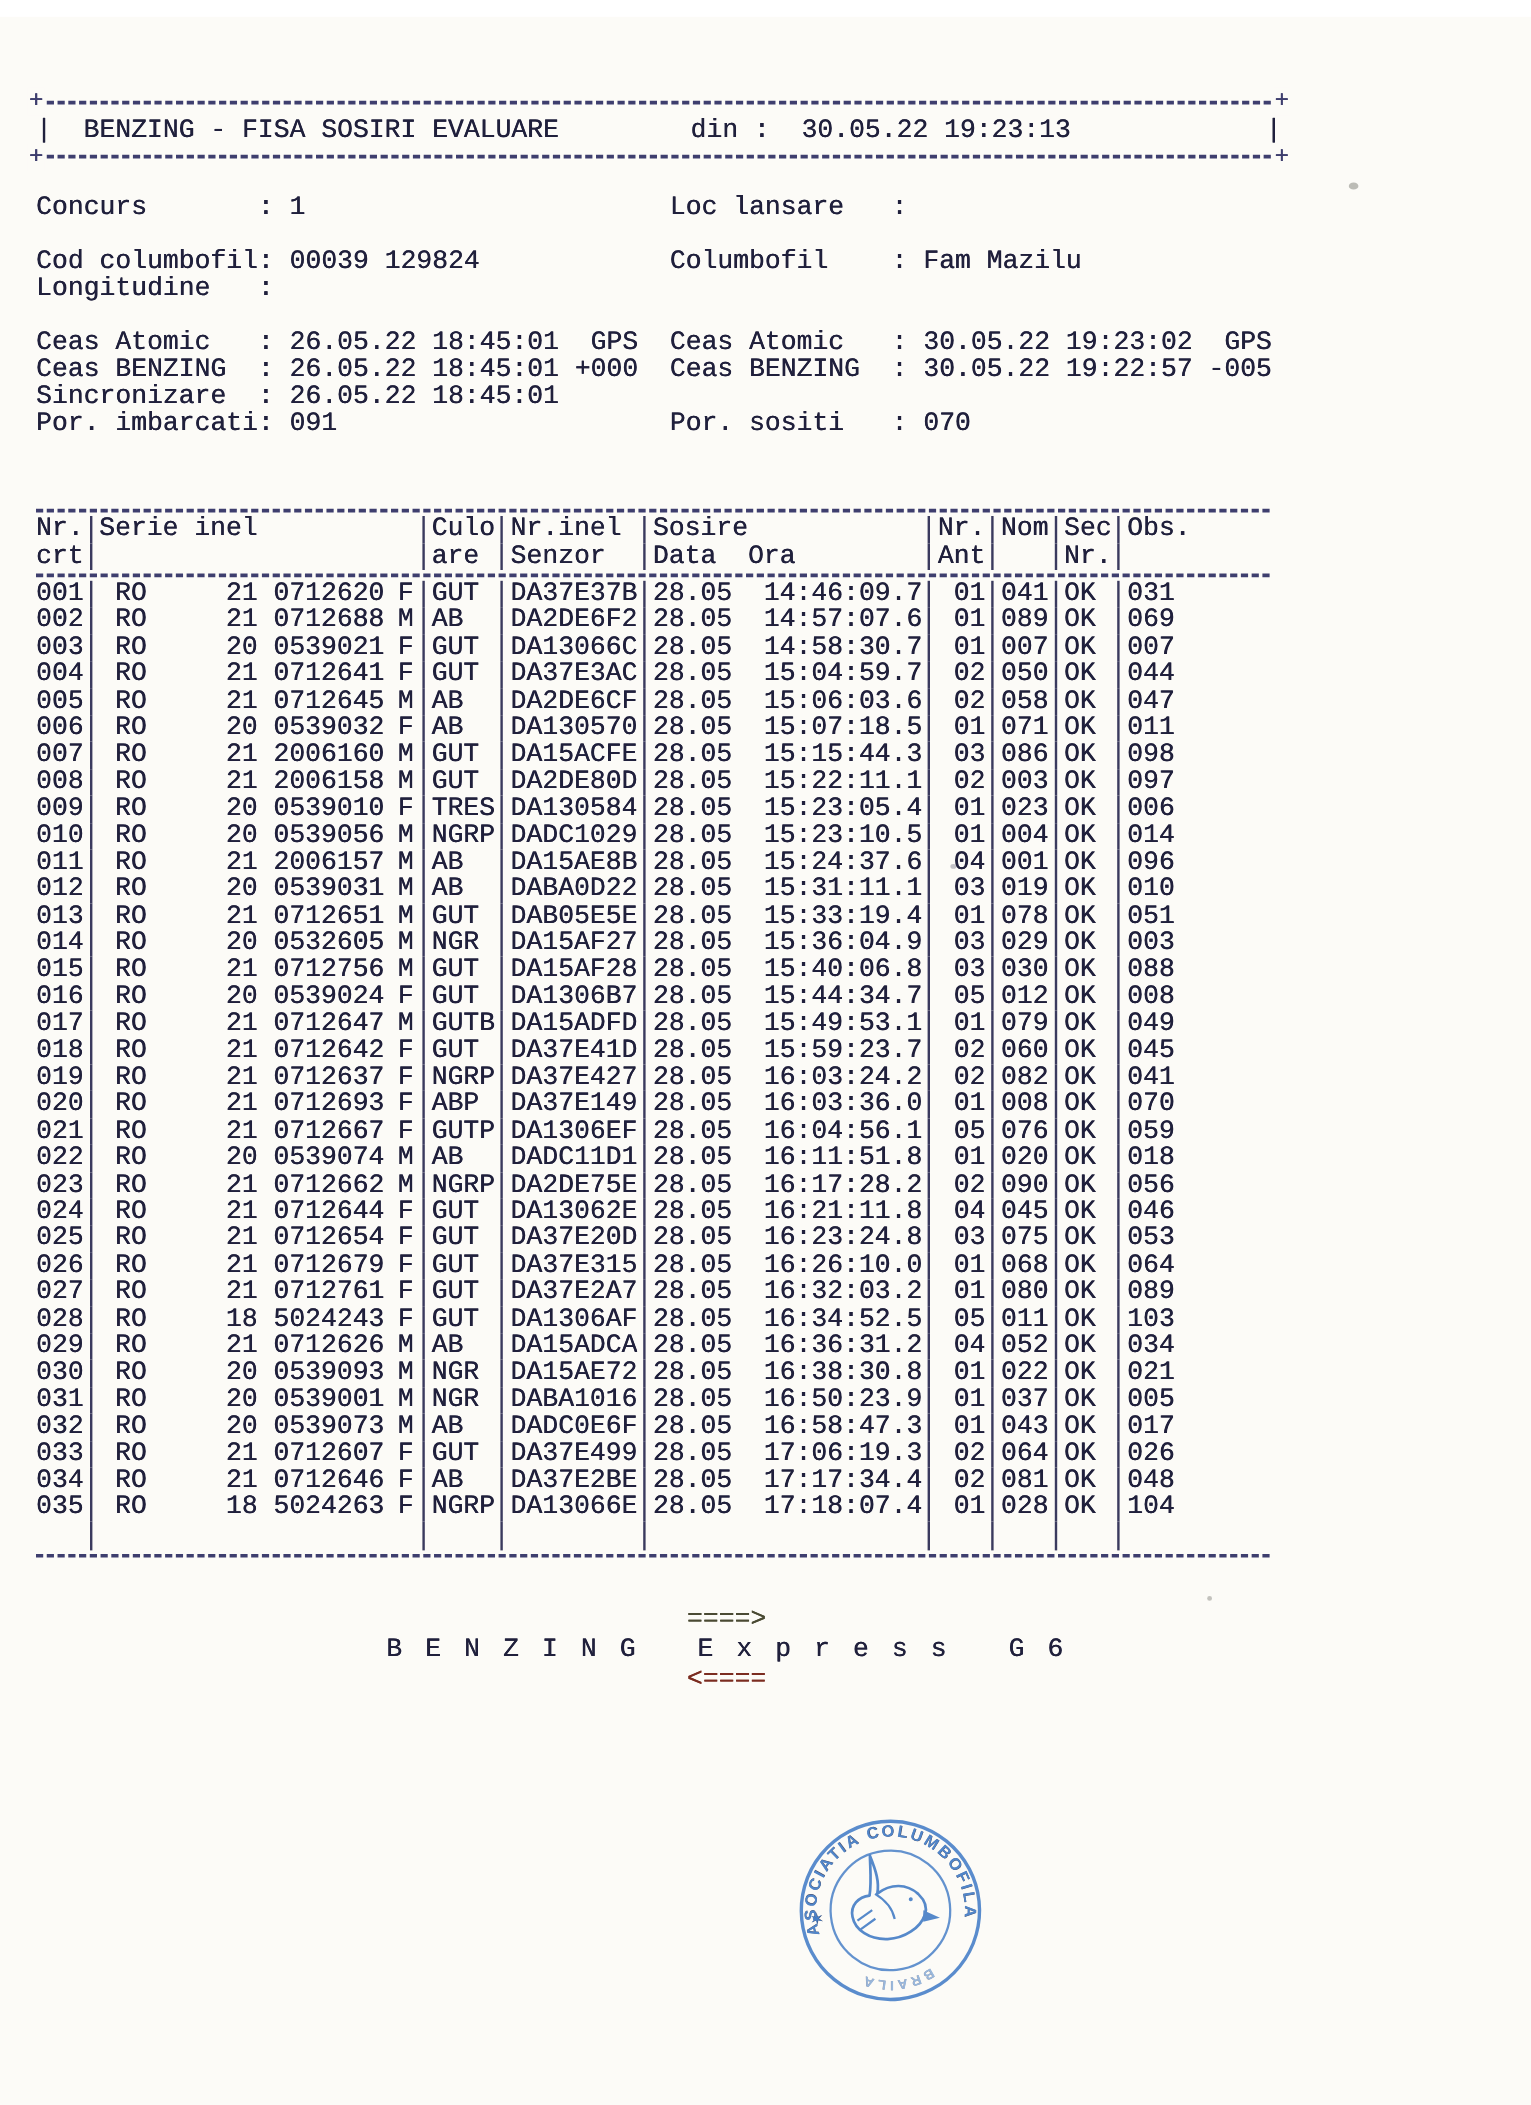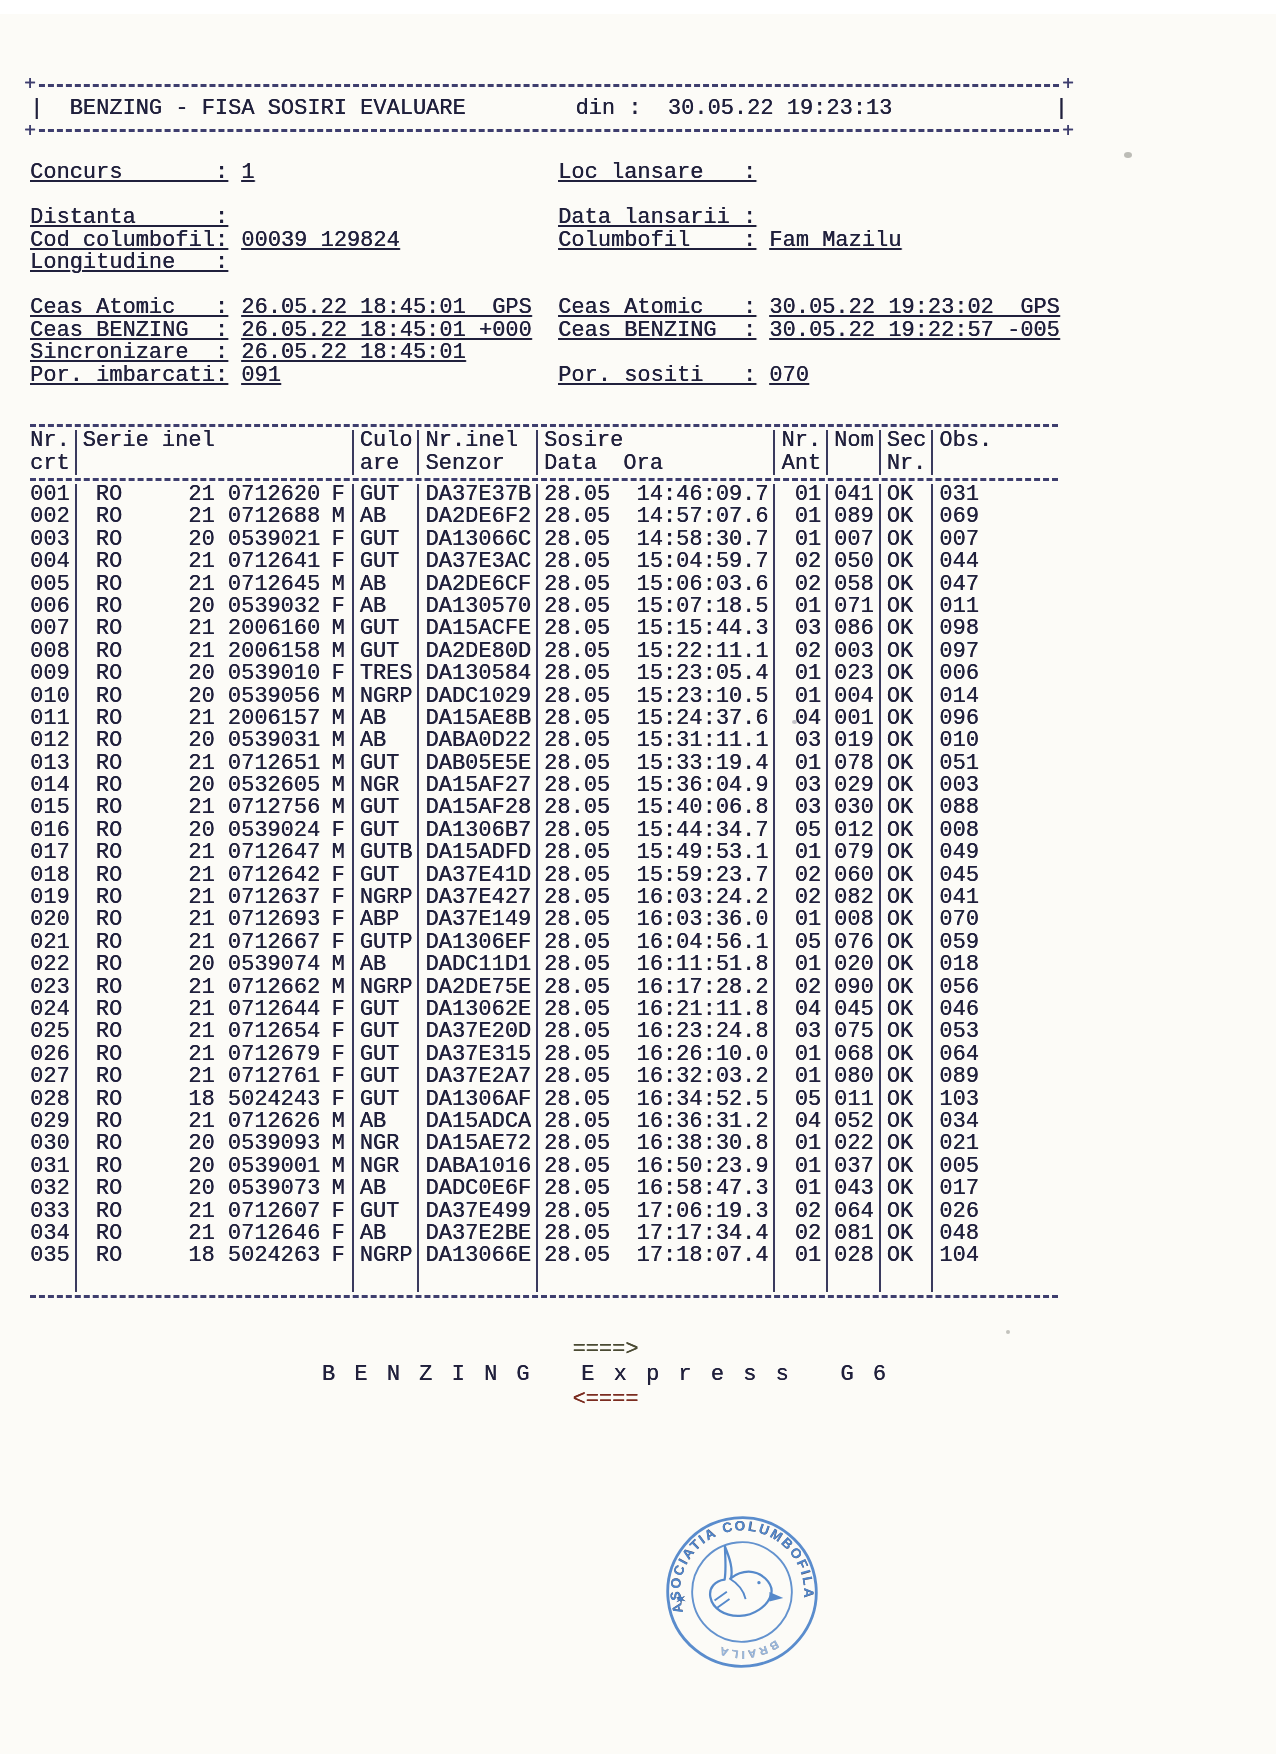--- a/index.html
+++ b/index.html
@@ -33,21 +33,21 @@
   .hline{display:flex; align-items:baseline; white-space:pre; position:relative;}
   .hline::before{content:'|'; padding-right:1.2ch;}
   .hline::after{content:'|'; margin-left:auto;}
   .htitle{padding-left:0.8ch;}
   .hdin{margin-left:auto;}
   .hdate{padding:0 4ch 0 2ch;}
   
   .info{position:absolute; left:30px; top:148px; width:1200px;}
   .info-line{display:flex; height:22.5px; line-height:22.5px; white-space:pre;}
   .igap{height:22.5px;}
-  .icol{display:flex; white-space:pre;text-decoration:underline;}
+  .icol{display:flex; white-space:pre;}
   .icol.left{width:40ch; flex:none;}
   .ilabel{white-space:pre;}
   .ivalue{white-space:pre; padding-left:1ch;}
   
   .table{position:absolute; left:30px; top:407px;}
   .rule{border-top:3px dashed var(--rule,#3e3e6e); margin:3px 0; width:1028px;}
   .tr{display:flex; height:22.4px; line-height:22.4px; white-space:pre;}
   .thead .tr{height:22.5px;}
   .td,.th{flex:none; overflow:hidden;}
   .td+.td, .th+.th{border-left:2px solid var(--pipe,#3a3a5e); padding-left:6px; margin-left:5px;}
@@ -103,30 +103,20 @@
     <span class="icol left">
       <span class="ilabel">Concurs       :</span>
       <span class="ivalue">1</span>
     </span>
     <span class="icol right">
       <span class="ilabel">Loc lansare   :</span>
       <span class="ivalue"></span>
     </span>
   </div>
 <div class="igap"></div>
-  <div class="info-line">
-    <span class="icol left">
-      <span class="ilabel">Distanta      :</span>
-      <span class="ivalue"></span>
-    </span>
-    <span class="icol right">
-      <span class="ilabel">Data lansarii :</span>
-      <span class="ivalue"></span>
-    </span>
-  </div>
 
   <div class="info-line">
     <span class="icol left">
       <span class="ilabel">Cod columbofil:</span>
       <span class="ivalue">00039 129824</span>
     </span>
     <span class="icol right">
       <span class="ilabel">Columbofil    :</span>
       <span class="ivalue">Fam Mazilu</span>
     </span>

